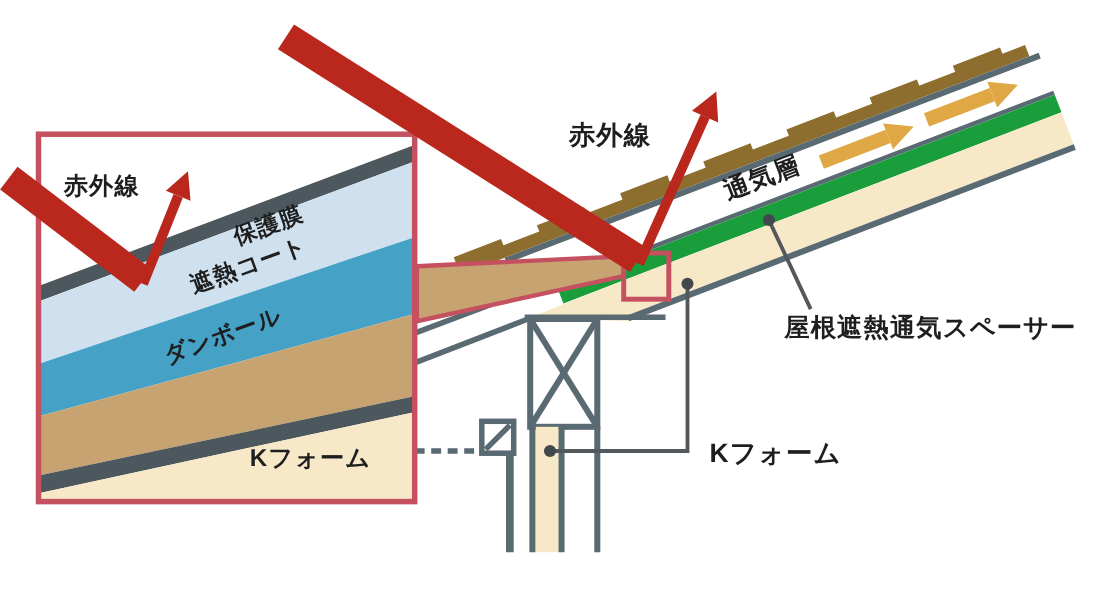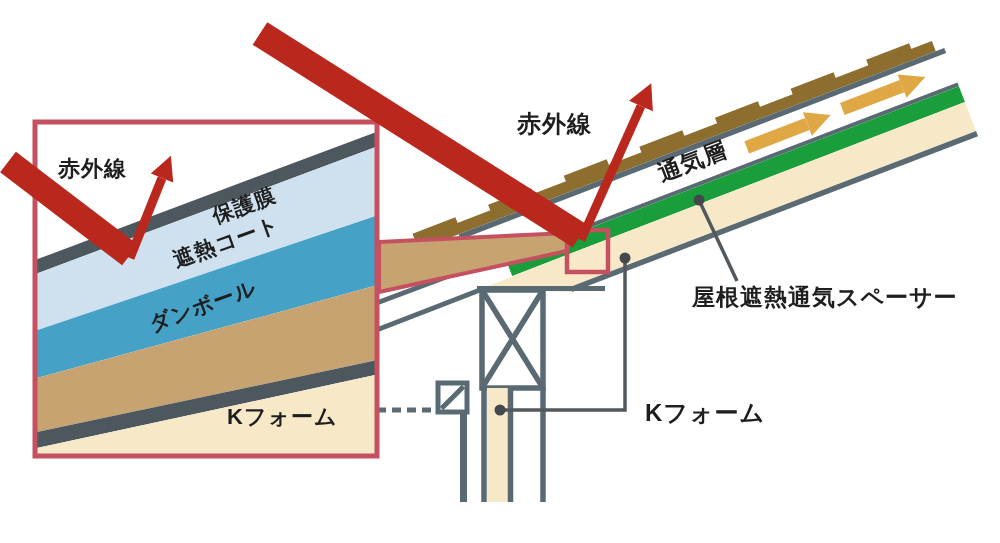--- a/index.html
+++ b/index.html
@@ -138,17 +138,17 @@
   <div class="lbl fs21 rot20" style="left:174px;top:250px;">遮熱コート</div>
 
   <div class="lbl fs21 rot20" style="left:150px;top:314px;">ダンボール</div>
 
   <div class="lbl fs22" style="left:227px;top:406px;">Kフォーム</div>
 
   <div class="lbl fs24" style="left:517px;top:112px;">赤外線</div>
 
   <div class="lbl fs23 rot21" style="left:659px;top:163px;">通気層</div>
 
-  <div class="lbl fs23" style="left:692px;top:286px;">屋根遮熱通気スペーサー</div>
+  <div class="lbl fs23" style="left:713px;top:286px;">屋根遮熱通気スペーサー</div>
 
   <div class="lbl fs24" style="left:645px;top:401px;">Kフォーム</div>
 
 </div>
 
 </body></html>

